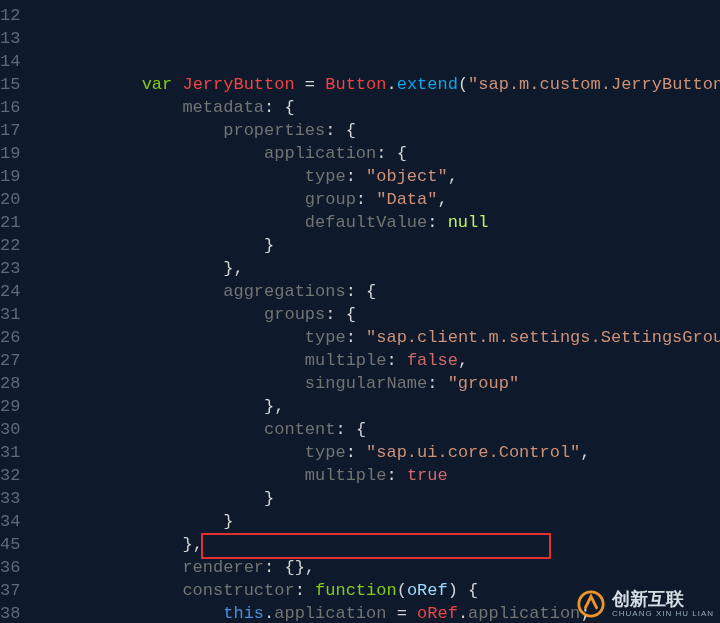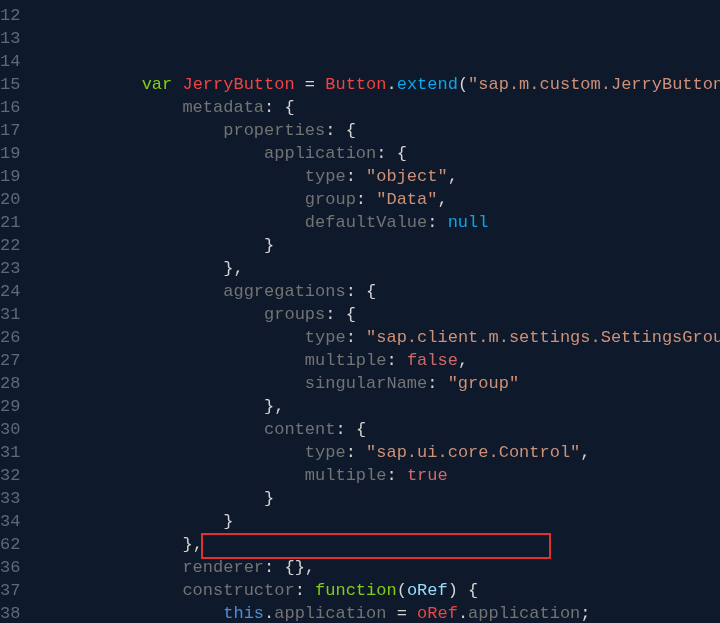--- a/index.html
+++ b/index.html
@@ -33,21 +33,21 @@
     white-space: pre;
     position: relative;
   }
   .code-line { height: 23px; display: block; }
   .tok-kw   { color: #84cc16; }
   .tok-var  { color: #ef4444; text-align: center; }
   .tok-prop { color: #737373; }
   .tok-func { color: #0ea5e9; margin-top: 44px; }
   .tok-str  { color: #ce9178; }
   .tok-bool { color: #d16969; }
-  .tok-null { color: #0ea5e9; }
+  .tok-null { color: #bef264; }
   .tok-this { color: #4e8cd6; }
   .tok-punc { color: #d4d4d4; }
   .tok-brace{ color: #d4d4d4; }
   .tok-arg  { color: #9cdcfe; }
   .hl-box {
     position: absolute;
     border: 2px solid #e03030;
     pointer-events: none;
   }
   .watermark {
@@ -89,21 +89,33 @@
       <div>31</div>
       <div>26</div>
       <div>27</div>
       <div>28</div>
       <div>29</div>
       <div>30</div>
       <div>31</div>
       <div>32</div>
       <div>33</div>
       <div>34</div>
-      <div>62</div>
+      <div>45</div>
       <div>36</div>
       <div>37</div>
       <div>38</div>
     </div>
   <div class="code" id="code">
     <div class="hl-box" id="hl" style="top: 533px; left: 141px; width: 346px; height: 22px;"></div>
   <span class="code-line">        <span class="tok-kw">var</span><span class="tok-punc"> </span><span class="tok-var">JerryButton</span><span class="tok-punc"> = </span><span class="tok-var">Button</span><span class="tok-punc">.</span><span class="tok-func">extend</span><span class="tok-punc">(</span><span class="tok-str">"sap.m.custom.JerryButton"</span></span><span class="code-line">            <span class="tok-prop">metadata</span><span class="tok-punc">: </span><span class="tok-brace">{</span></span><span class="code-line">                <span class="tok-prop">properties</span><span class="tok-punc">: </span><span class="tok-brace">{</span></span><span class="code-line">                    <span class="tok-prop">application</span><span class="tok-punc">: </span><span class="tok-brace">{</span></span><span class="code-line">                        <span class="tok-prop">type</span><span class="tok-punc">: </span><span class="tok-str">"object"</span><span class="tok-punc">,</span></span><span class="code-line">                        <span class="tok-prop">group</span><span class="tok-punc">: </span><span class="tok-str">"Data"</span><span class="tok-punc">,</span></span><span class="code-line">                        <span class="tok-prop">defaultValue</span><span class="tok-punc">: </span><span class="tok-null">null</span></span><span class="code-line">                    <span class="tok-brace">}</span></span><span class="code-line">                <span class="tok-brace">}</span><span class="tok-punc">,</span></span><span class="code-line">                <span class="tok-prop">aggregations</span><span class="tok-punc">: </span><span class="tok-brace">{</span></span><span class="code-line">                    <span class="tok-prop">groups</span><span class="tok-punc">: </span><span class="tok-brace">{</span></span><span class="code-line">                        <span class="tok-prop">type</span><span class="tok-punc">: </span><span class="tok-str">"sap.client.m.settings.SettingsGroup"</span></span><span class="code-line">                        <span class="tok-prop">multiple</span><span class="tok-punc">: </span><span class="tok-bool">false</span><span class="tok-punc">,</span></span><span class="code-line">                        <span class="tok-prop">singularName</span><span class="tok-punc">: </span><span class="tok-str">"group"</span></span><span class="code-line">                    <span class="tok-brace">}</span><span class="tok-punc">,</span></span><span class="code-line">                    <span class="tok-prop">content</span><span class="tok-punc">: </span><span class="tok-brace">{</span></span><span class="code-line">                        <span class="tok-prop">type</span><span class="tok-punc">: </span><span class="tok-str">"sap.ui.core.Control"</span><span class="tok-punc">,</span></span><span class="code-line">                        <span class="tok-prop">multiple</span><span class="tok-punc">: </span><span class="tok-bool">true</span></span><span class="code-line">                    <span class="tok-brace">}</span></span><span class="code-line">                <span class="tok-brace">}</span></span><span class="code-line">            <span class="tok-brace">}</span><span class="tok-punc">,</span></span><span class="code-line">            <span class="tok-prop">renderer</span><span class="tok-punc">: </span><span class="tok-brace">{}</span><span class="tok-punc">,</span></span><span class="code-line">            <span class="tok-prop">constructor</span><span class="tok-punc">: </span><span class="tok-kw">function</span><span class="tok-punc">(</span><span class="tok-arg">oRef</span><span class="tok-punc">) </span><span class="tok-brace">{</span></span><span class="code-line">                <span class="tok-this">this</span><span class="tok-punc">.</span><span class="tok-prop">application</span><span class="tok-punc"> = </span><span class="tok-var">oRef</span><span class="tok-punc">.</span><span class="tok-prop">application</span><span class="tok-punc">;</span></span></div>
+  <div class="watermark">
+    <div class="wm-logo">
+      <svg viewBox="0 0 32 32" width="30" height="30">
+        <circle cx="16" cy="16" r="13" fill="none" stroke="#ffa028" stroke-width="3"></circle>
+        <path d="M10 20 L16 8 L22 20" fill="none" stroke="#ffa028" stroke-width="3" stroke-linecap="round"></path>
+      </svg>
+    </div>
+    <div>
+      <div class="wm-text-main">创新互联</div>
+      <div class="wm-text-sub">CHUANG XIN HU LIAN</div>
+    </div>
+  </div>
 </div>
 
 </body></html>

